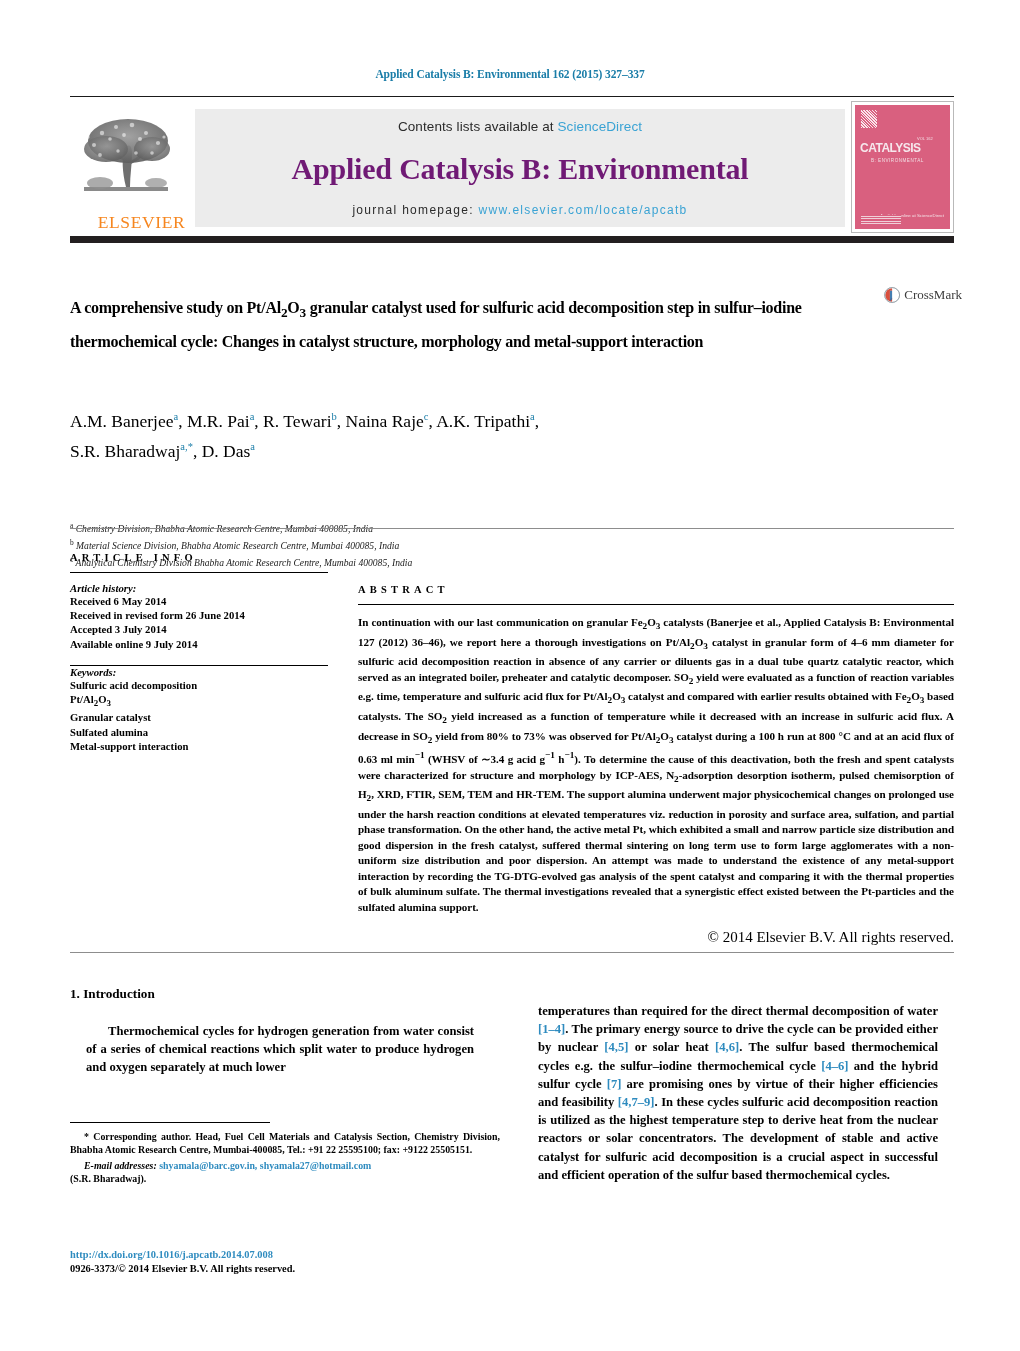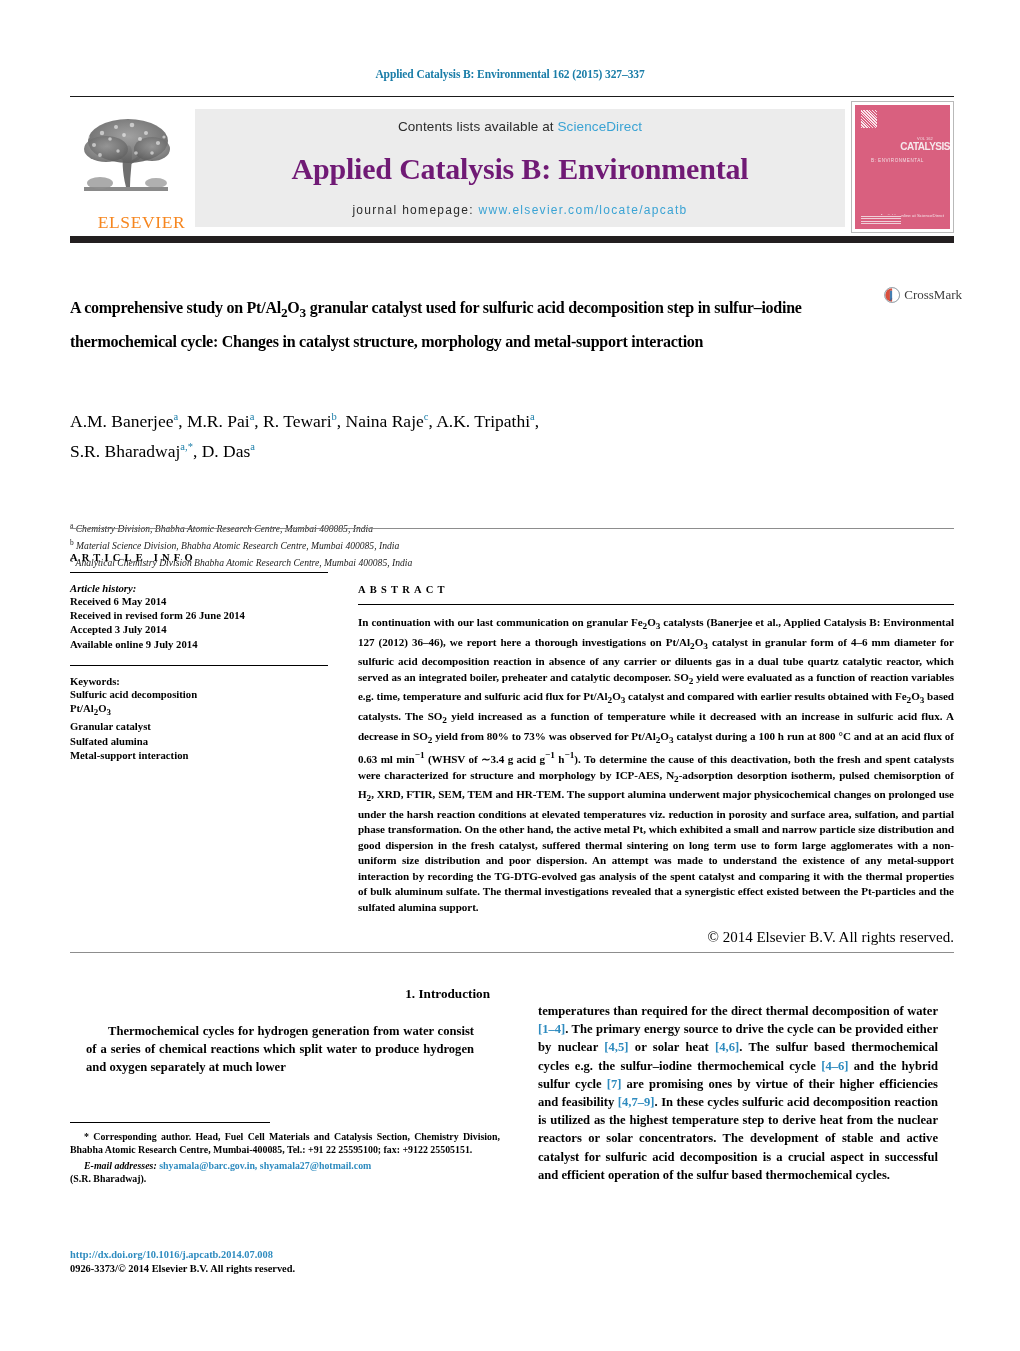--- a/index.html
+++ b/index.html
@@ -65,21 +65,21 @@
     border: 1px solid #b9b9b9; background: #ffffff; padding: 3px;
   }
   .cover-inner {
     width: 100%; height: 100%; background: #d9607f; position: relative; overflow: hidden;
   }
   .cover-els { position: absolute; left: 6px; top: 5px; width: 16px; height: 18px;
     background: repeating-linear-gradient(45deg,#fff 0 1px,#d9607f 1px 2px); opacity: .85; }
   .cover-catalysis {
     position: absolute; left: 5px; top: 36px; width: 90px;
     font-family: "Liberation Sans", sans-serif; font-weight: bold;
-    font-size: 10px; color: #f6e7ec; letter-spacing: -0.5px; text-align: right;
+    font-size: 12px; color: #f6e7ec; letter-spacing: -0.5px;
   }
   .cover-sub {
     position: absolute; left: 16px; top: 53px;
     font-family: "Liberation Sans", sans-serif; font-size: 4.6px; color: #f2dbe2; letter-spacing: 0.5px;
   }
   .cover-tag { position: absolute; left: 62px; top: 31px; font-size: 4px; color: #f2dbe2;
     font-family: "Liberation Sans", sans-serif; }
   .cover-block { position: absolute; left: 6px; bottom: 5px; width: 40px; height: 9px;
     background: repeating-linear-gradient(0deg,#f0cfd8 0 1px,#d9607f 1px 2.4px); }
   .cover-sd { position: absolute; right: 6px; bottom: 9px; text-align: right;
@@ -132,22 +132,22 @@
   .ah-title {
     font-family: "Liberation Serif", serif; font-style: italic; font-weight: bold;
     font-size: 10.7px; margin-top: 9px;
   }
   .ah-line, .kw-line {
     font-family: "Liberation Serif", serif; font-weight: bold;
     font-size: 10.7px; line-height: 14.2px; color: #000;
   }
   .info-rule2 { border-top: 0.9px solid #000; margin-top: 14px; }
   .kw-title {
-    font-family: "Liberation Serif", serif; font-weight: bold;
-    font-size: 10.7px; margin-top: 9px;
+    font-family: "Liberation Serif", serif; font-style: italic; font-weight: bold;
+    font-size: 10.7px; 
   }
 
   .abstract-body {
     font-family: "Liberation Serif", serif; font-weight: bold;
     font-size: 11.1px; line-height: 15.45px; text-align: justify;
     color: #000; margin-top: 10px; letter-spacing: -0.05px;
   }
   .copyline {
     font-family: "Liberation Serif", serif; font-weight: normal;
     font-size: 15px; text-align: right; margin-top: 14px;
@@ -156,21 +156,21 @@
   .hr-thin2 {
     position: absolute; left: 70px; top: 952px; width: 884px;
     border-top: 0.9px solid #8d8d8d;
   }
 
   
   .bodyleft  { position: absolute; left: 70px;  top: 986px; width: 420px; }
   .bodyright { position: absolute; left: 522px; top: 986px; width: 432px; }
   .h1 {
     font-family: "Liberation Serif", serif; font-weight: bold;
-    font-size: 13.2px; margin: 0 0 20px 0; text-align: right;
+    font-size: 13.2px; margin: 0 0 20px 0;
   }
   .para {
     font-family: "Liberation Serif", serif; font-weight: bold;
     font-size: 12.6px; line-height: 18.2px; text-align: justify; color: #000;
     text-indent: 22px; margin: 16px;
   }
   .para .ref { color: #2e8bbf; }
 
   
   .fnrule {

